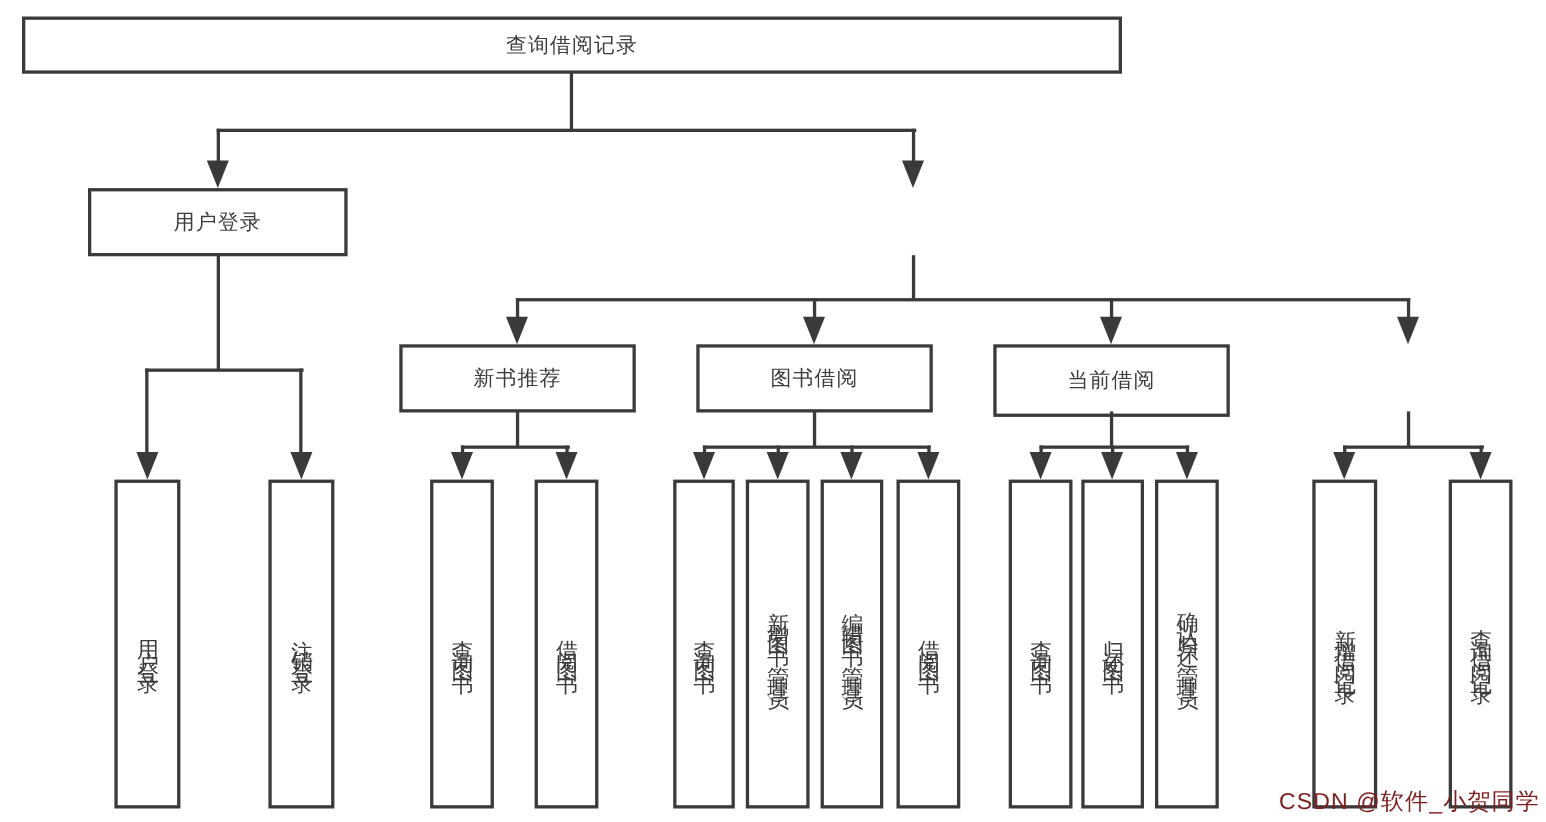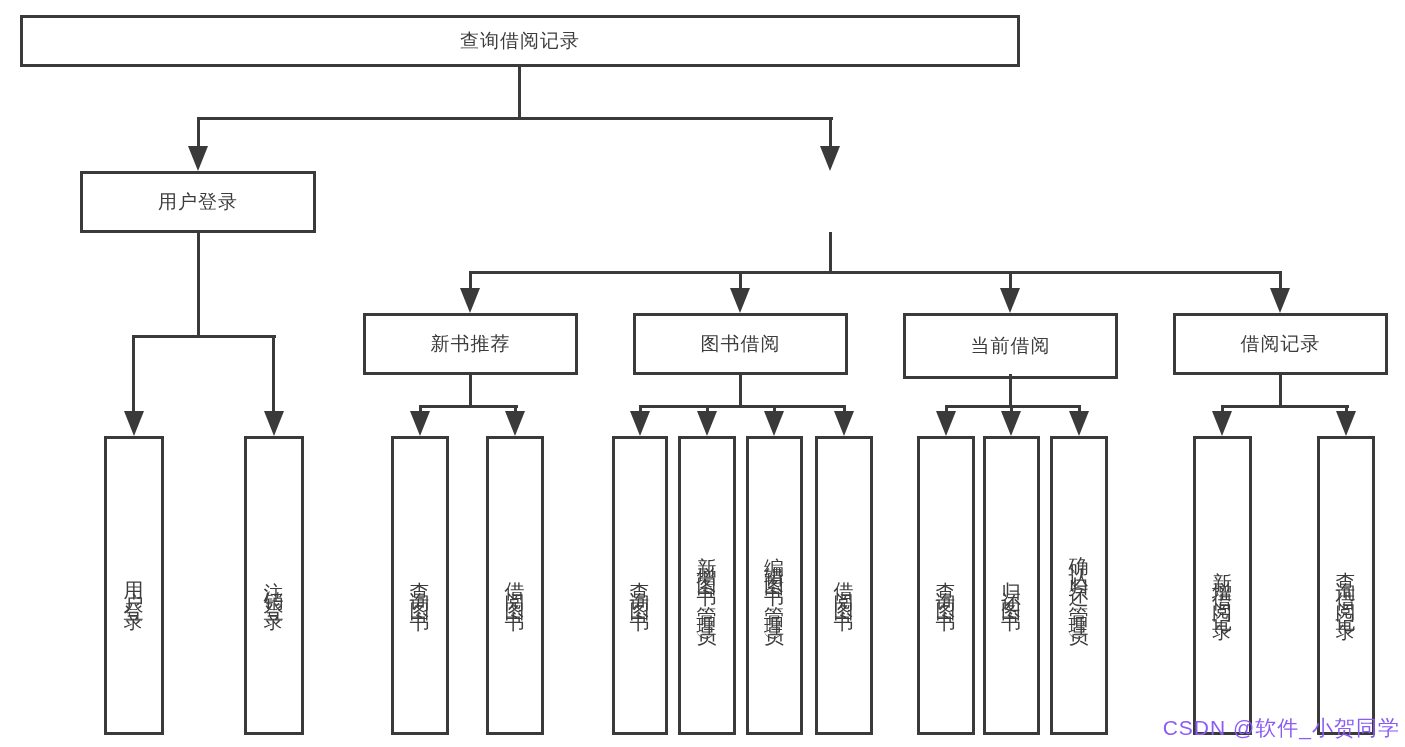--- a/index.html
+++ b/index.html
@@ -35,21 +35,21 @@
   .hline { position: absolute; height: 3px; background: #3a3a3a; }
   .arrowhead {
     position: absolute;
     width: 0; height: 0;
     border-left: 10px solid transparent;
     border-right: 10px solid transparent;
     border-top: 25px solid #3a3a3a;
   }
   .watermark {
     position: absolute;
-    color: #8b5cf6;
+    color: #7f1d1d;
     font-size: 21px;
     letter-spacing: 1px;
     white-space: nowrap;
   }
 </style>
 </head>
 <body>
 
 <div class="canvas">
 
@@ -87,23 +87,20 @@
   <div class="arrowhead" style="left:1270px;top:288px"></div>
 
   <div class="box" style="left:633px;top:313px;width:215px;height:62px">
     <span>图书借阅</span>
   </div>
   <div class="box" style="left:363px;top:313px;width:215px;height:62px">
     <span>新书推荐</span>
   </div>
   <div class="box" style="left:903px;top:313px;width:215px;height:66px">
     <span>当前借阅</span>
-  </div>
-  <div class="box" style="left:1173px;top:313px;width:215px;height:62px">
-    <span>借阅记录</span>
   </div>
 
   <div class="vline" style="left:469px;top:374px;height:33px"></div>
   <div class="hline" style="left:419px;top:405px;width:99px"></div>
   <div class="stem" style="left:419px;top:405px;height:13px"></div>
   <div class="arrowhead" style="left:410px;top:411px"></div>
   <div class="stem" style="left:514px;top:405px;height:13px"></div>
   <div class="arrowhead" style="left:505px;top:411px"></div>
 
   <div class="vline" style="left:739px;top:374px;height:33px"></div>

